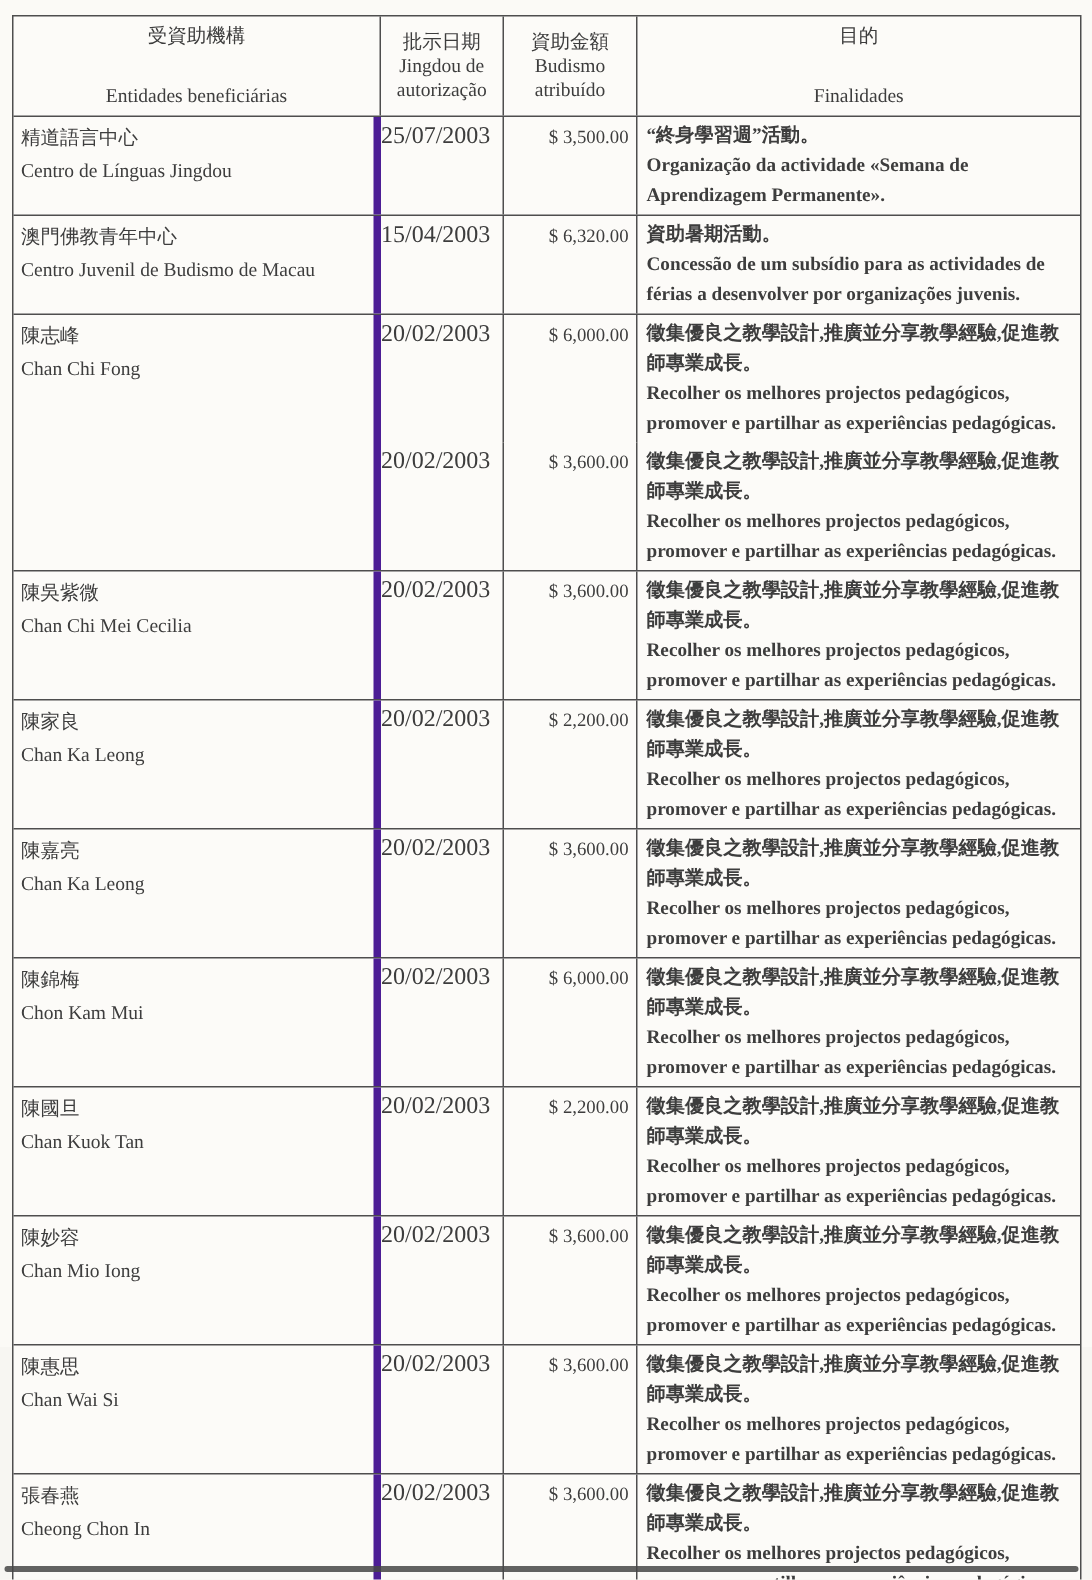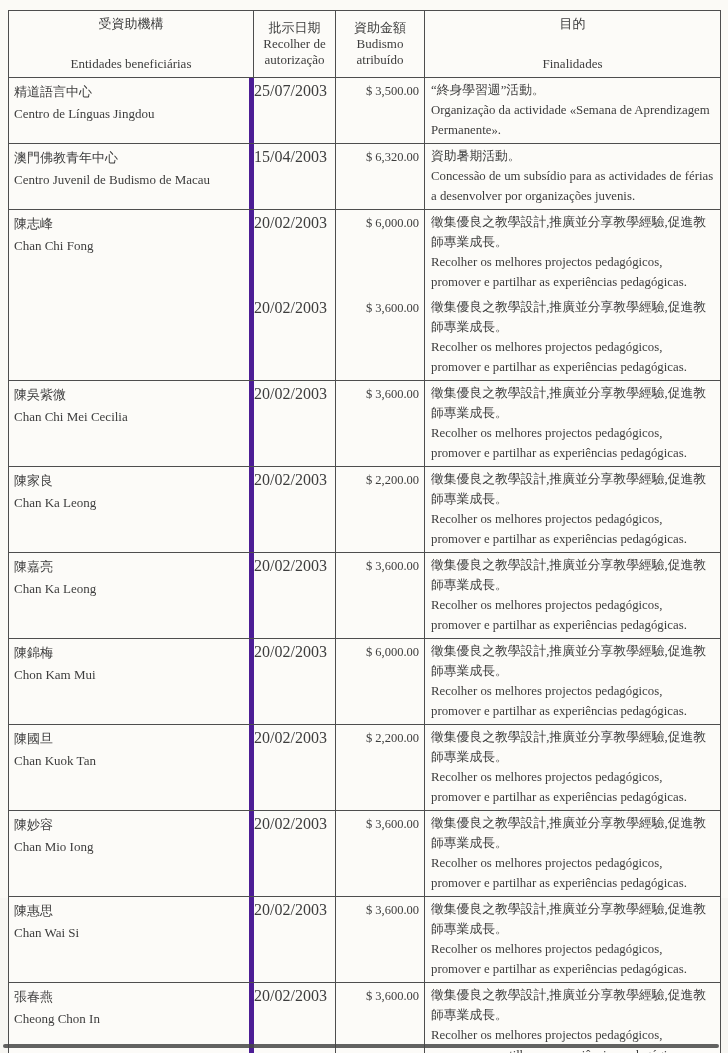--- a/index.html
+++ b/index.html
@@ -73,20 +73,21 @@
     border-right: 1px solid #4e4e4e;
     text-align: right;
     padding: 4px 5px 0 0;
     font-size: 12.5px;
     line-height: 18px;
   }
   .purpose-cell {
     padding: 2px 5px 3px 6px;
     font-size: 12.8px;
     line-height: 20px;
+    font-weight: bold;
   }
   .p-zh, .p-pt { display: block; }
   
   .page-cut {
     position: absolute;
     left: 3px; top: 1044px;
     width: 716px; height: 4px;
     background: #474747;
     border-radius: 2px;
     opacity: 0.85;
@@ -98,21 +99,21 @@
 <div class="page">
   <div class="grants-table">
 
     <div class="thead">
       <div class="th th-name">
         <div class="h-zh">受資助機構</div>
         <div class="h-pt">Entidades beneficiárias</div>
       </div>
       <div class="th th-date">
         <div>批示日期</div>
-        <div>Recolher de</div>
+        <div>Jingdou de</div>
         <div>autorização</div>
       </div>
       <div class="th th-amount">
         <div>資助金額</div>
         <div>Budismo</div>
         <div>atribuído</div>
       </div>
       <div class="th th-purpose">
         <div class="h-zh">目的</div>
         <div class="h-pt">Finalidades</div>

